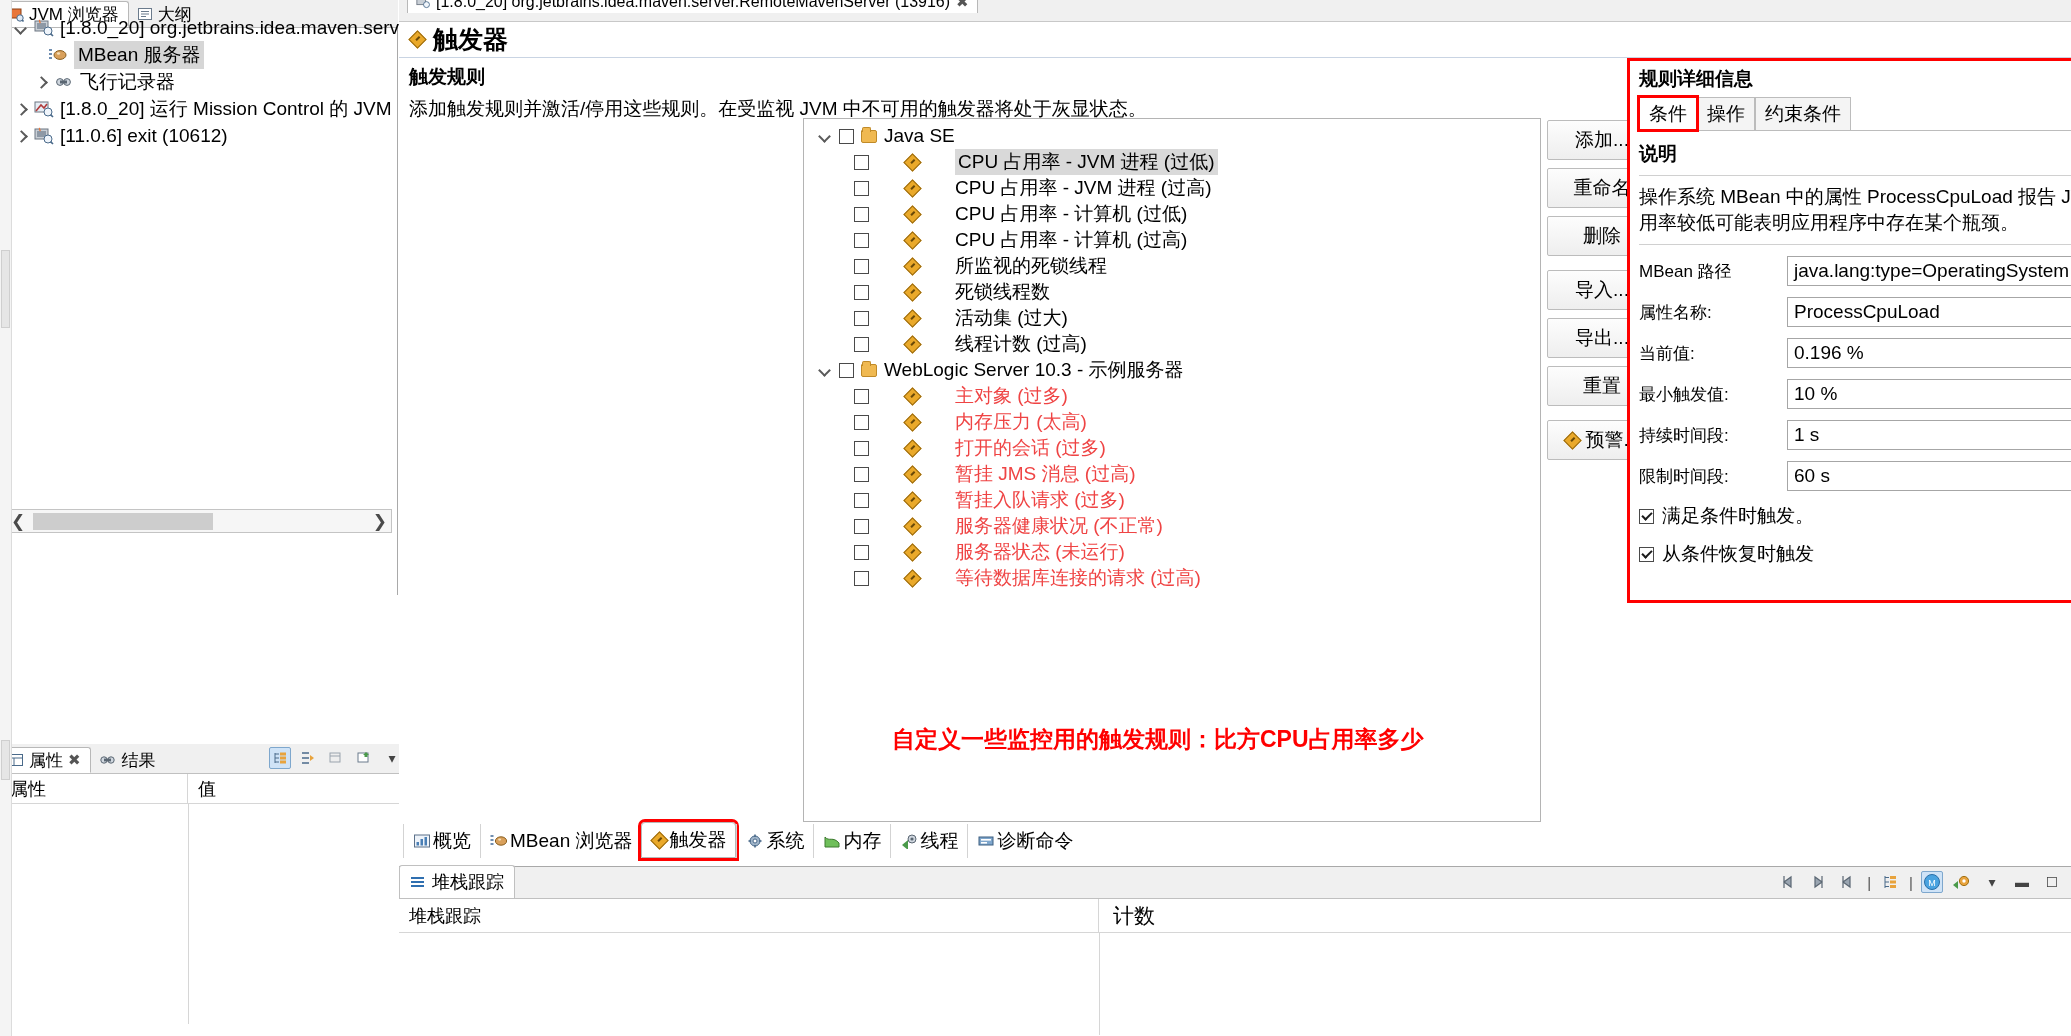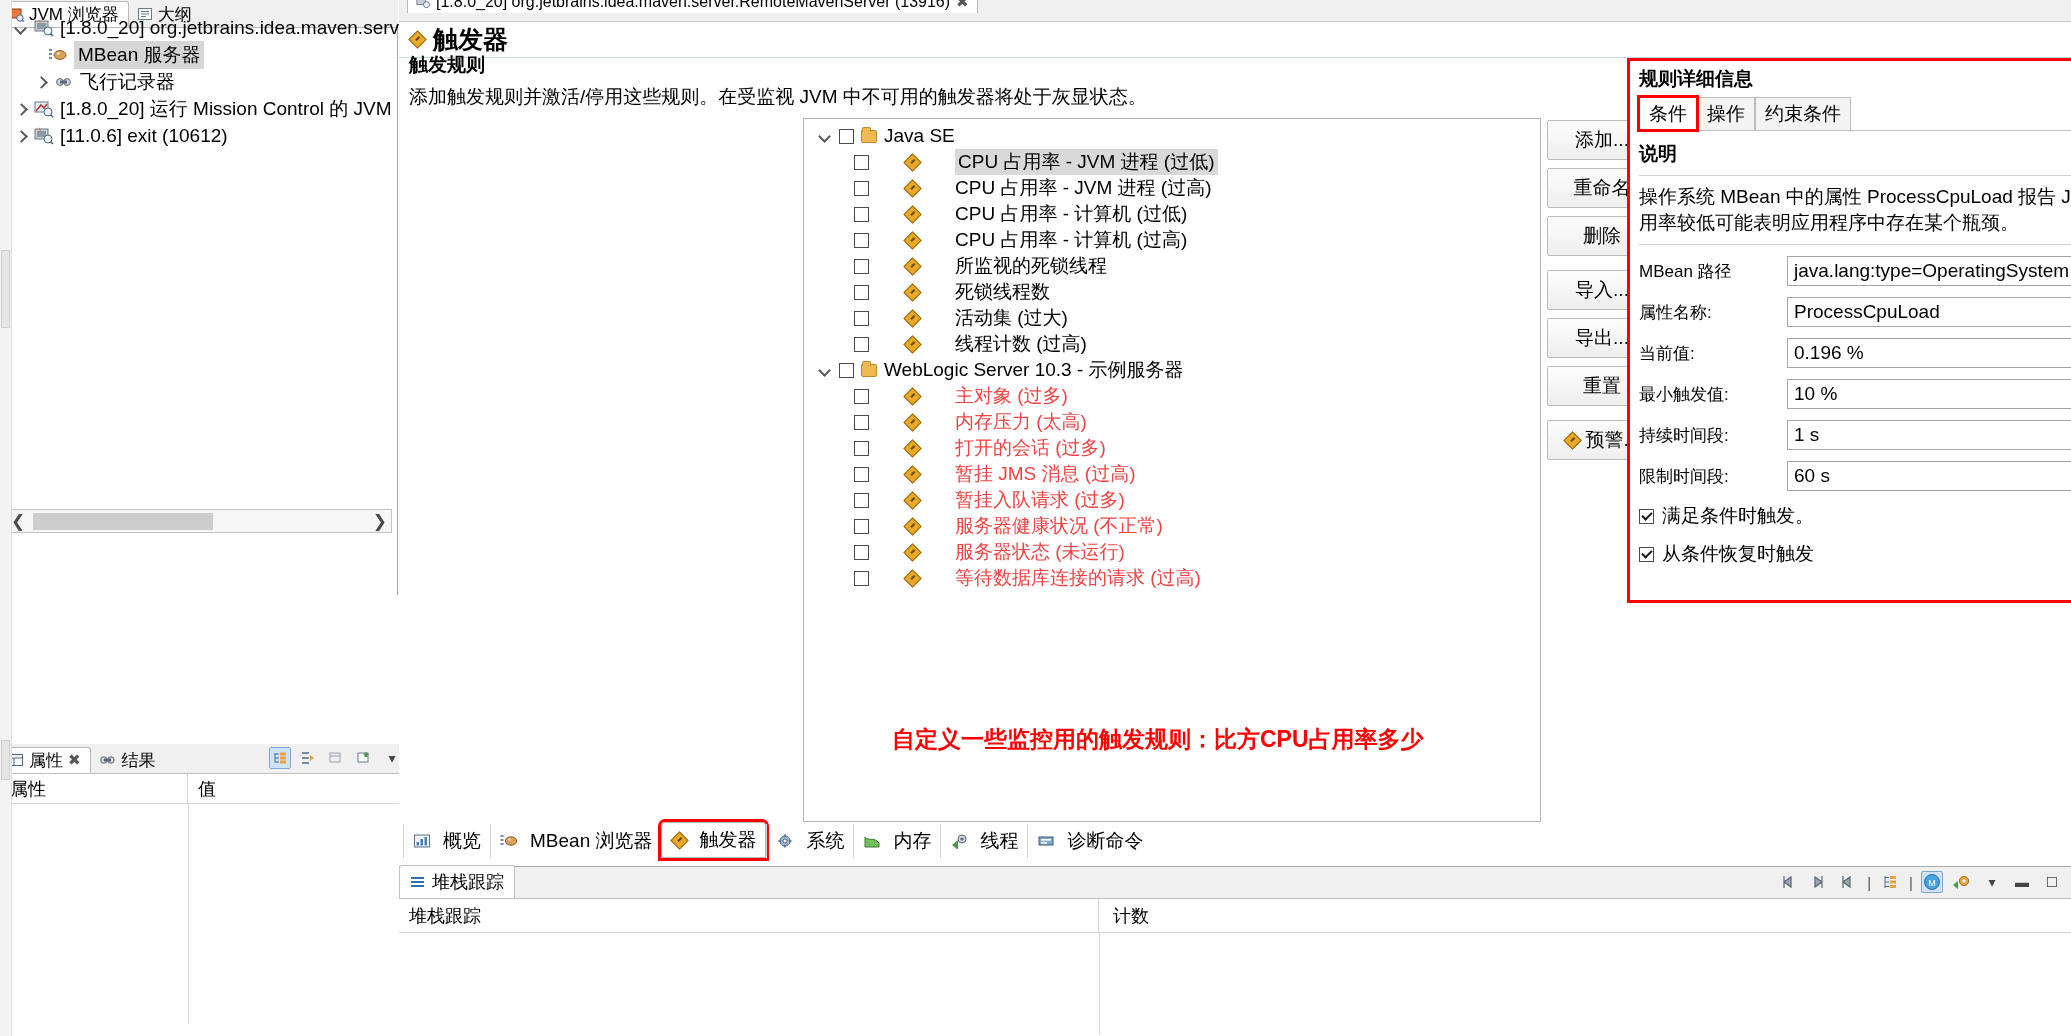--- a/index.html
+++ b/index.html
@@ -122,21 +122,21 @@
     background:#fff; border:1px solid #b8b8b8; border-bottom:none; padding:2px 8px; font-size:16px;
     border-radius:3px 3px 0 0;
   }
   .title-row {
     position:absolute; left:0; top:22px; width:1672px; height:36px;
     display:flex; align-items:center; gap:8px; padding-left:10px;
     background:#fff; border-bottom:1px solid #c9d4e3;
   }
   .title-row .ttl { font-size:25px; font-weight:bold; }
 
-  .section { position:absolute; left:10px; top:52px; width:1650px; }
+  .section { position:absolute; left:10px; top:64px; width:1650px; }
   .sec-title{ font-weight:bold; font-size:19px; }
   .sec-desc{ font-size:19px; margin-top:6px; }
 
   .rules-area { position:absolute; left:404px; top:118px; width:738px; height:704px;
                 border:1px solid #b4b4b4; background:#fff; overflow:hidden; }
   .rrow { display:flex; align-items:center; gap:7px; height:26px; font-size:19px; white-space:nowrap; }
   .rrow .lbl-sel { background:#d9d9d9; padding:0 3px; }
   .rrow.dim { color:#ef4444; }
   .indent2 { padding-left:50px;gap:35px; }
 
@@ -177,39 +177,39 @@
     flex:1; height:30px; border:1px solid #a6a6a6; background:#fff;
     display:flex; align-items:center; padding:0 6px; font-size:19px;
   }
   .cbrow{ display:flex; align-items:center; gap:8px; margin-top:12px; font-size:19px;}
 
   
   .editor-tabs{
     position:absolute; left:4px; bottom:8px; display:flex; align-items:flex-end; height:34px;
   }
   .etab{
-    display:flex; align-items:center; gap:12px; padding:4px 9px; font-size:19px; white-space:nowrap;
+    display:flex; align-items:center; gap:2px; padding:4px 9px; font-size:19px; white-space:nowrap;
     border-left:1px solid #d3d3d3;
   }
   .etab.active{
     background:#fff; border:1px solid #b8b8b8; border-radius:4px 4px 0 0;
   }
   .etab.boxed{ outline:3px solid #ff0000; outline-offset:0px; }
 
   
   .stackview{
     position:absolute; left:399px; top:866px; width:1672px; height:170px;
     background:#fff; border-top:1px solid #a9a9a9;
   }
   .sv-tabs{ display:flex; align-items:flex-end; height:32px; background:#f0f0f0; border-bottom:1px solid #c0c0c0; position:relative;}
   .sv-tab{ display:flex;align-items:center;gap:6px;padding:4px 10px;font-size:18px;background:#fff;border:1px solid #c0c0c0;border-bottom:none;border-radius:3px 3px 0 0;}
   .sv-toolbar{ position:absolute; right:8px; top:4px; display:flex; align-items:center; gap:8px;}
   .sv-head{ display:flex; height:34px; align-items:center; border-bottom:1px solid #d6d6d6; }
   .sv-c1{ width:700px; border-right:1px solid #d6d6d6; height:100%; display:flex;align-items:center; padding-left:10px; font-size:18px;}
-  .sv-c2{ flex:1; height:100%; display:flex;align-items:center; padding-left:14px; font-size:18px;}
+  .sv-c2{ flex:1; height:100%; display:flex;align-items:center; padding-left:14px; font-size:21px;}
   .sv-body{ position:relative; height:102px;}
   .sv-body .vl{ position:absolute; left:700px; top:0; bottom:0; width:1px; background:#d6d6d6;}
   .edge-col { position:absolute; left:0; top:0; width:12px; height:1036px; background:#f4f4f4; border-right:1px solid #dcdcdc; }
   .edge-mark { position:absolute; left:1px; width:9px; background:#e6e6e6; border:1px solid #cfcfcf; }
   .mini { font-size:15px; color:#555; }
 </style>
 </head>
 <body>
 
 <div class="root">

